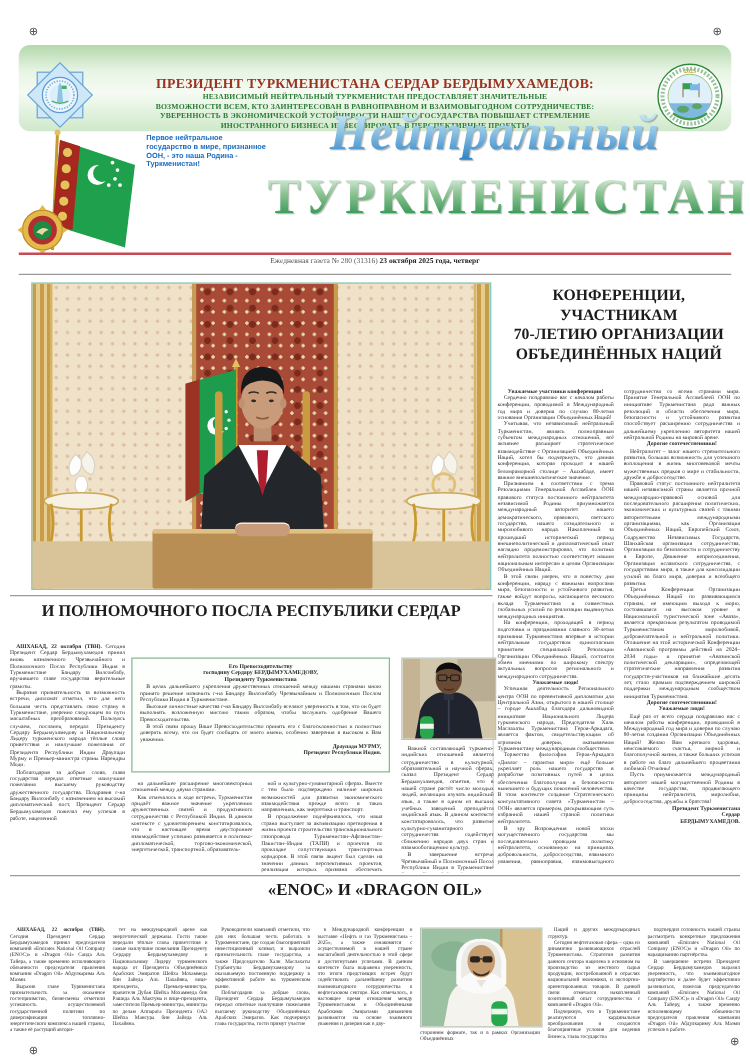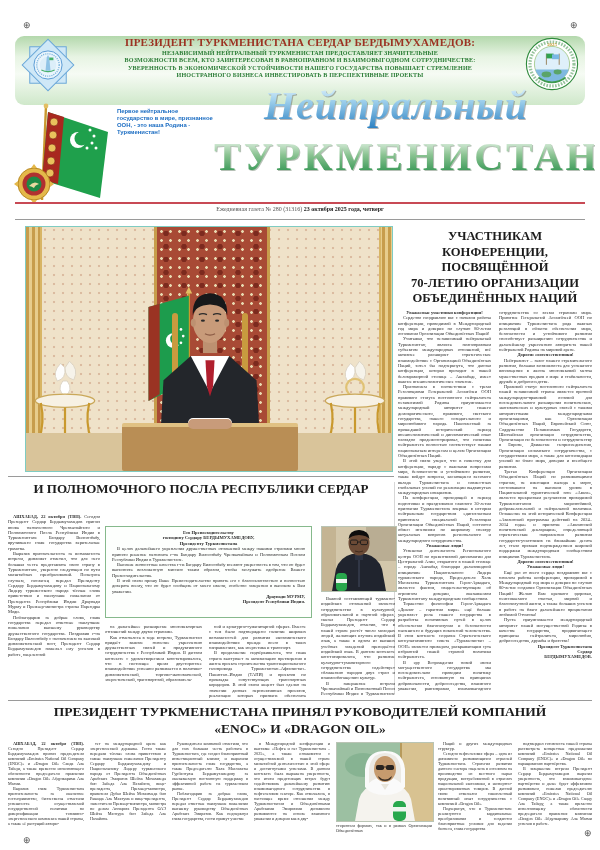--- a/index.html
+++ b/index.html
@@ -3,21 +3,21 @@
 <meta charset="utf-8">
 <style>
   html,body{margin:0;padding:0;background:#fff;}
   .page{position:relative;width:600px;height:850px;background:#fff;overflow:hidden;
         font-family:"Liberation Serif",serif;color:#2b2b2b;-webkit-text-size-adjust:none;}
   .abs{position:absolute;}
   .crop{position:absolute;font-size:9px;color:#555;line-height:9px;}
   
   .banner{position:absolute;left:15px;top:36px;width:570px;height:69px;border-radius:9px;
           background:linear-gradient(180deg,#b3d8ac 0%,#e7f4e3 30%,#f6fbf4 55%,#cfe8ca 100%);
-          display:flex;align-items:flex-start;}
+          display:flex;align-items:flex-end;}
   .banner-center{flex:1;text-align:center;padding:0 2px;}
   .banner-title{font-size:11px;font-weight:bold;color:#9c3222;letter-spacing:.2px;margin:0 0 2px;}
   .banner-lines p{margin:0;font-size:6.1px;line-height:7.4px;font-weight:bold;color:#2a7c35;letter-spacing:.15px;}
   .logo-box{width:66px;display:flex;justify-content:center;}
   
   .flag-note{position:absolute;left:117px;top:108px;width:97px;font-family:"Liberation Sans",sans-serif;
              font-size:5.9px;line-height:7px;font-weight:bold;color:#1a6cc2;}
   .mast-script{position:absolute;left:200px;top:80px;width:392px;text-align:center;
                font-style:italic;font-weight:bold;font-size:40px;line-height:52px;letter-spacing:1px;
                background:linear-gradient(180deg,#eef8fe 5%,#9fd0ec 40%,#2e82c3 92%);
@@ -215,23 +215,22 @@
       <path d="M54,51 q4,-2 8,0 M68,51 q4,-2 8,0" stroke="#2a2a2a" stroke-width="1.2" fill="none"></path>
       <path d="M60,70 q5,2.5 10,0" stroke="#8a5a44" stroke-width="1.2" fill="none"></path>
     </svg>
 
     <div class="abs" style="left:0;top:206px;width:366px;height:38px;background:#d9c49a;"></div>
     <div class="abs" style="left:96px;top:196px;width:176px;height:44px;background:#b98e55;border-top:4px solid #e0c183;border-radius:2px;"></div>
     <div class="abs" style="left:162px;top:192px;width:44px;height:10px;background:#c89b7a;border-radius:5px;box-shadow:0 -1px 0 #fff;"></div>
   </div>
 
   <div class="hl-green hl-black">
+      <p>КОНФЕРЕНЦИИ,</p>
       <p>УЧАСТНИКАМ</p>
-      <p>КОНФЕРЕНЦИИ,</p>
-      <p>ПОСВЯЩЁННОЙ</p>
       <p>70-ЛЕТИЮ ОРГАНИЗАЦИИ</p>
       <p>ОБЪЕДИНЁННЫХ НАЦИЙ</p>
     </div>
   <div class="abs body-text cols2" style="left:398px;top:310px;width:194px;height:386px;">
       <p class="subhead">Уважаемые участники конференции!</p>
       <p>Сердечно поздравляю вас с началом работы конференции, проводимой в Международный год мира и доверия по случаю 80-летия основания Организации Объединённых Наций!</p>
       <p>Учитывая, что независимый нейтральный Туркменистан, являясь полноправным субъектом международных отношений, всё активнее расширяет стратегическое взаимодействие с Организацией Объединённых Наций, хотел бы подчеркнуть, что данная конференция, которая проходит в нашей беломраморной столице – Ашхабаде, имеет важное внешнеполитическое значение.</p>
       <p>Признанием в соответствии с тремя Резолюциями Генеральной Ассамблеи ООН правового статуса постоянного нейтралитета независимой Родины приумножается международный авторитет нашего демократического, правового, светского государства, нашего созидательного и миролюбивого народа. Накопленный за прошедший исторический период внешнеполитический и дипломатический опыт наглядно продемонстрировал, что политика нейтралитета полностью соответствует нашим национальным интересам и целям Организации Объединённых Наций.</p>
       <p>В этой связи уверен, что в повестку дня конференции, наряду с важными вопросами мира, безопасности и устойчивого развития, также войдут вопросы, касающиеся весомого вклада Туркменистана и совместных глобальных усилий по реализации выдвинутых международных инициатив.</p>
       <p>На конференции, проходящей в период подготовки и празднования славного 30-летия признания Туркменистана впервые в истории нейтральным государством единогласным принятием специальной Резолюции Организации Объединённых Наций, состоятся обмен мнениями по широкому спектру актуальных вопросов регионального и международного сотрудничества.</p>
@@ -308,21 +307,20 @@
         <p>В продолжение подчёркивалось, что наша страна выступает за активизацию претворения в жизнь проекта строительства транснационального газопровода Туркменистан–Афганистан–Пакистан–Индия (ТАПИ) и проектов по прокладке сопутствующих транспортных коридоров. В этой связи акцент был сделан на значении данных перспективных проектов, реализация которых призвана обеспечить энергетическую безопасность в регионе и придать мощный импульс экономическому развитию государств-участников.</p>
       </div>
     <div class="abs body-text" style="left:313px;top:82px;width:74px;height:102px;">
         <p>Важной составляющей туркмено-индийских отношений является сотрудничество в культурной, образовательной и научной сферах, сказал Президент Сердар Бердымухамедов, отметив, что в нашей стране растёт число молодых людей, желающих изучать индийский язык, а также в одном из высших учебных заведений преподаётся индийский язык. В данном контексте констатировалось, что развитие культурно-гуманитарного сотрудничества содействует сближению народов двух стран и взаимообогащению культур.</p>
         <p>В завершение встречи Чрезвычайный и Полномочный Посол Республики Индия в Туркменистане Бандару Вилсонбабу ещё раз выразил признательность главе государства за тёплый приём, заверив, что приложит все усилия для дальнейшего укрепления традиционно дружественных связей между двумя странами.</p>
       </div>
   </div>
 
   <div class="rule-gray" style="left:8px;top:700px;width:584px;height:0.8px;"></div>
   <div class="abs hl-black hl-enoc" style="left:8px;top:704px;width:584px;">
-      <p>ПРЕЗИДЕНТ ТУРКМЕНИСТАНА ПРИНЯЛ РУКОВОДИТЕЛЕЙ КОМПАНИЙ</p>
       <p>«ENOC» И «DRAGON OIL»</p>
     </div>
 
   <div class="abs" style="left:8px;top:741px;width:584px;height:92px;font-size:4.2px;">
     <div class="abs body-text" style="left:0;top:0;width:76px;height:90px;font-size:4.2px;line-height:5px;">
         <p><b>АШХАБАД, 22 октября (ТВН). </b>Сегодня Президент Сердар Бердымухамедов принял председателя компаний «Emirates National Oil Company (ENOC)» и «Dragon Oil» Саида Аль Тайера, а также временно исполняющего обязанности председателя правления компании «Dragon Oil» Абдулкарима Аль Мазми.</p>
         <p>Выразив главе Туркменистана признательность за оказанное гостеприимство, бизнесмены отметили успешность осуществляемой государственной политики по диверсификации топливно-энергетического комплекса нашей страны, а также её растущий автори-</p>
       </div>
     <div class="abs body-text" style="left:82px;top:0;width:76px;height:90px;font-size:4.2px;line-height:5px;">
         <p>тет на международной арене как энергетической державы. Гости также передали тёплые слова приветствия и самые наилучшие пожелания Президенту Сердару Бердымухамедову и Национальному Лидеру туркменского народа от Президента Объединённых Арабских Эмиратов Шейха Мохаммеда бин Зайеда Аль Нахайяна, вице-президента, Премьер-министра, правителя Дубая Шейха Мохаммеда бин Рашида Аль Мактума и вице-президента, заместителя Премьер-министра, министра по делам Аппарата Президента ОАЭ Шейха Мансура бин Зайеда Аль Нахайяна.</p>

